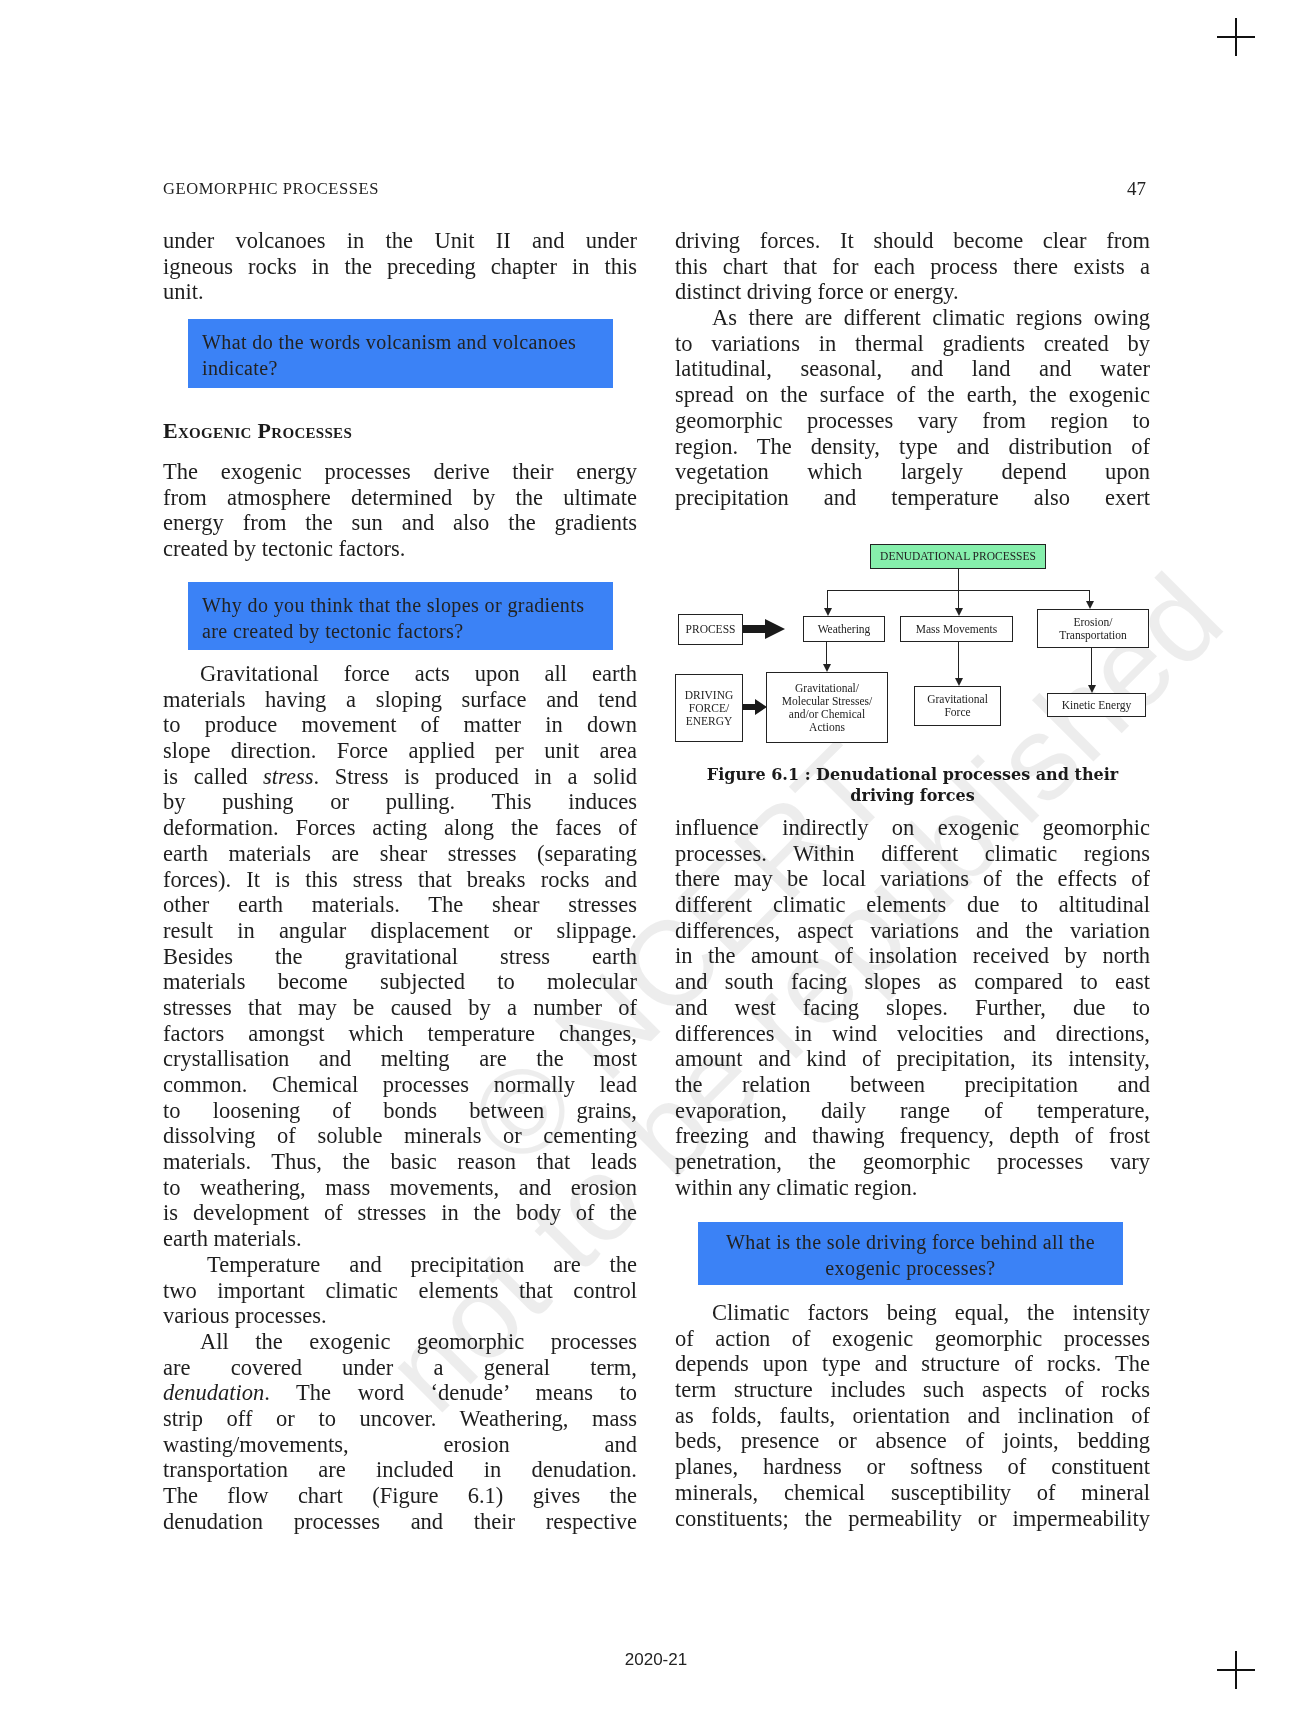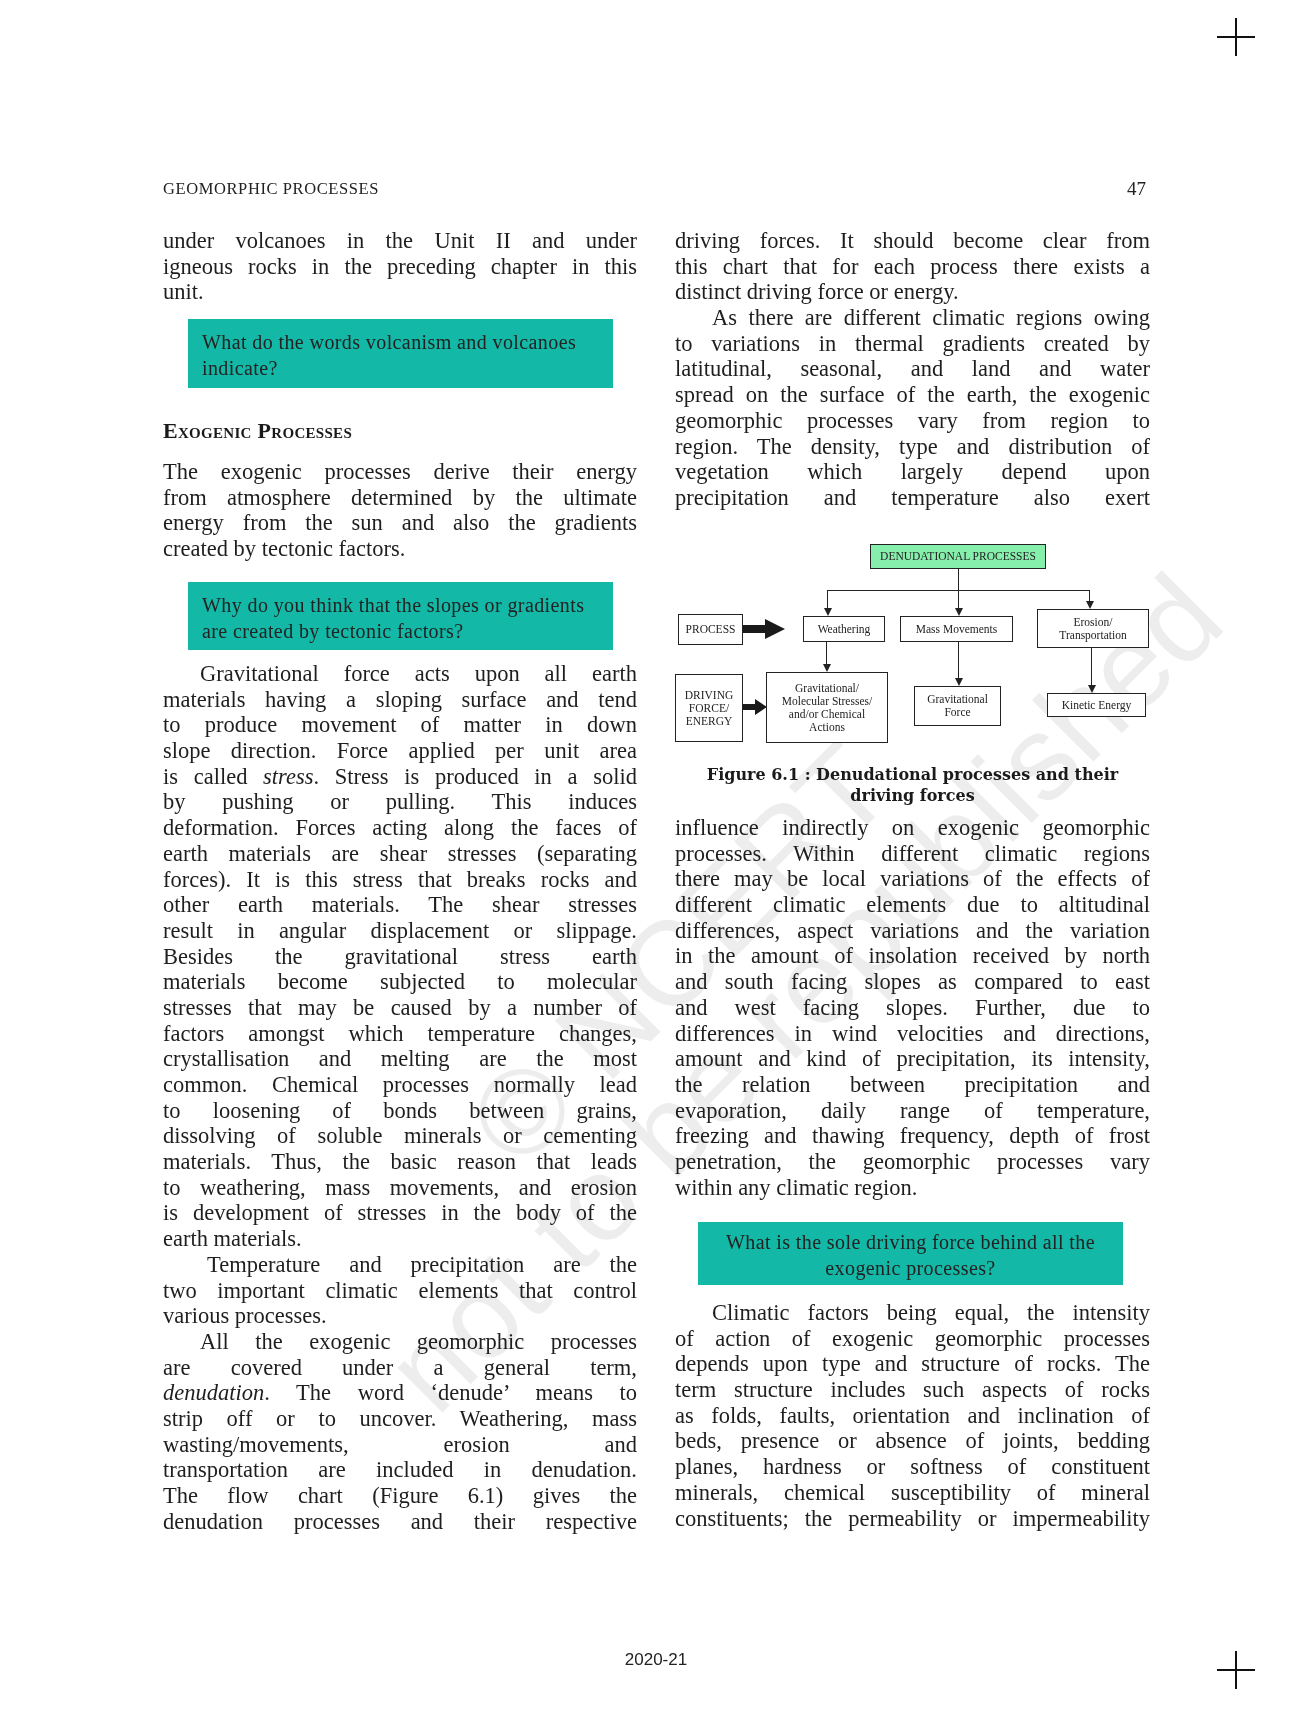--- a/index.html
+++ b/index.html
@@ -16,21 +16,21 @@
   .footer { position: absolute; left: 0; width: 1312px; top: 1650px; text-align: center; font-family: "Liberation Sans", sans-serif; font-size: 17px; color: #222; }
 
   .col { position: absolute; font-family: "Liberation Serif", serif; font-size: 22.5px; line-height: 25.7px; color: #1e1e1e; }
   #col-left { left: 163px; top: 228px; width: 474px; }
   #col-right { left: 675px; top: 228px; width: 475px; }
   .ln { display: block; height: 25.7px; white-space: nowrap; overflow: visible; text-align: justify; text-align-last: justify; }
   .ln.last { text-align-last: left; }
   .ln.indent { padding-left: 37px; }
   .ln.indent-sm { padding-left: 44px; }
 
-  .qbox { position: absolute; background: #14b8a6; font-family: "Liberation Serif", serif; font-size: 20px; line-height: 25.5px; color: #222; padding: 11px 14px 0 14px; box-sizing: border-box; letter-spacing: 0.4px; }
+  .qbox { position: absolute; background: #3b82f6; font-family: "Liberation Serif", serif; font-size: 20px; line-height: 25.5px; color: #222; padding: 11px 14px 0 14px; box-sizing: border-box; letter-spacing: 0.4px; }
   #qbox-1 { left: 188px; top: 319px; width: 425px; height: 69px; }
   #qbox-2 { left: 188px; top: 582px; width: 425px; height: 68px; }
   #qbox-3 { left: 698px; top: 1222px; width: 425px; height: 63px; padding-top: 8px; text-align: center; }
 
   .section-heading { position: absolute; left: 163px; top: 418px; font-family: "Liberation Serif", serif; font-weight: bold; font-size: 22px; font-variant: small-caps; letter-spacing: 0.3px; color: #1a1a1a; }
 
   
   .dg-box { position: absolute; border: 1.3px solid #222; background: #fff; box-sizing: border-box; display: flex; align-items: center; justify-content: center; text-align: center; font-family: "Liberation Serif", serif; font-size: 11.5px; line-height: 13px; color: #222; }
   .dg-box.grey { background: #86efac; }
   .dg-line { position: absolute; background: #222; }

